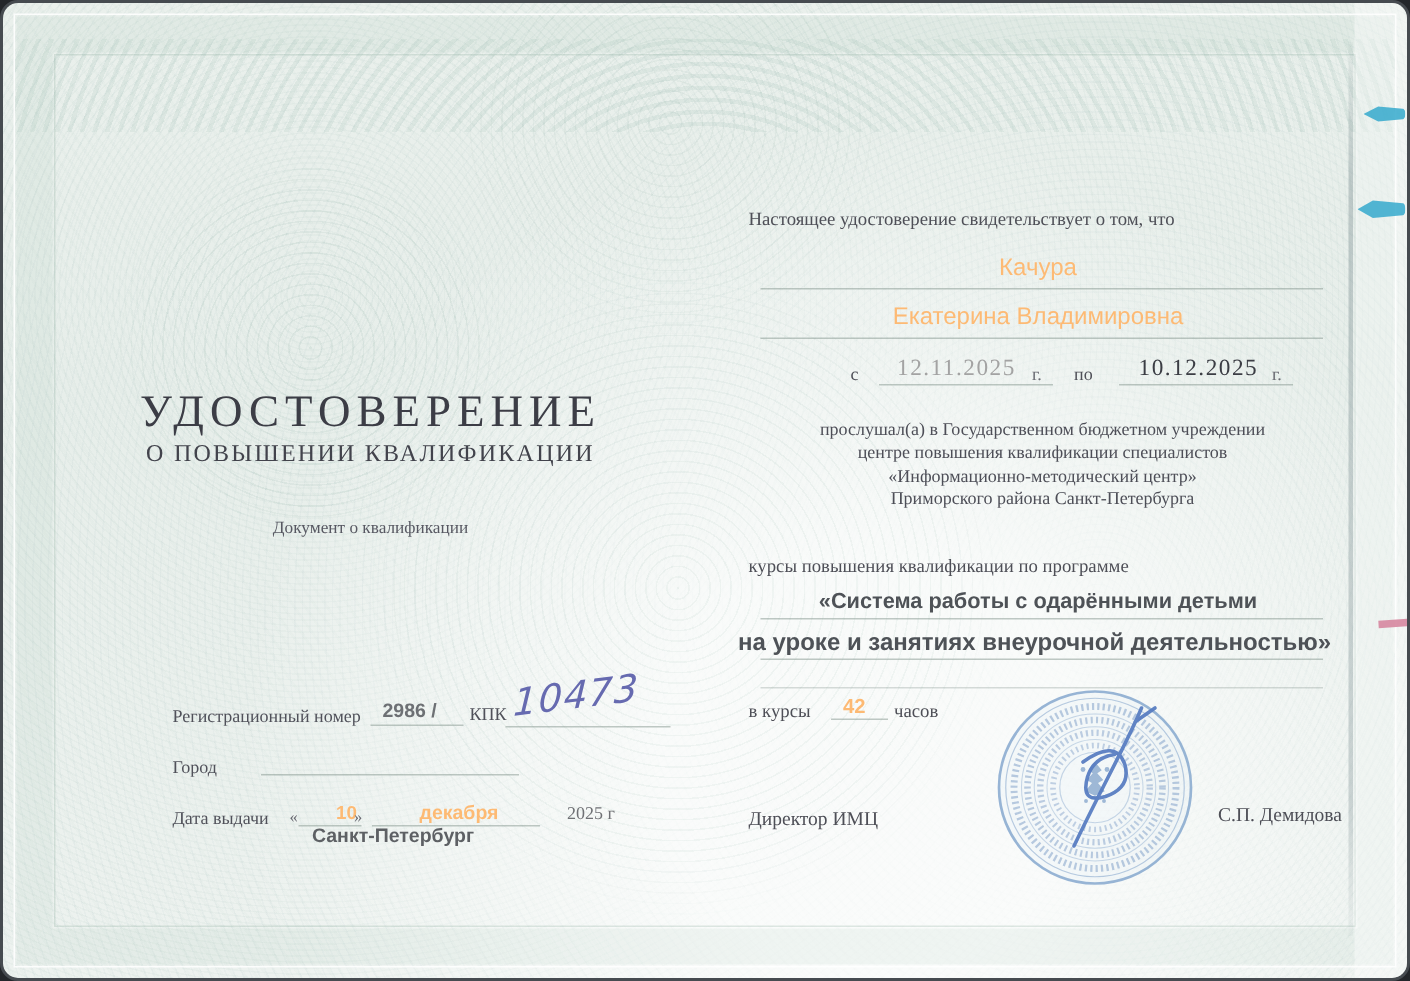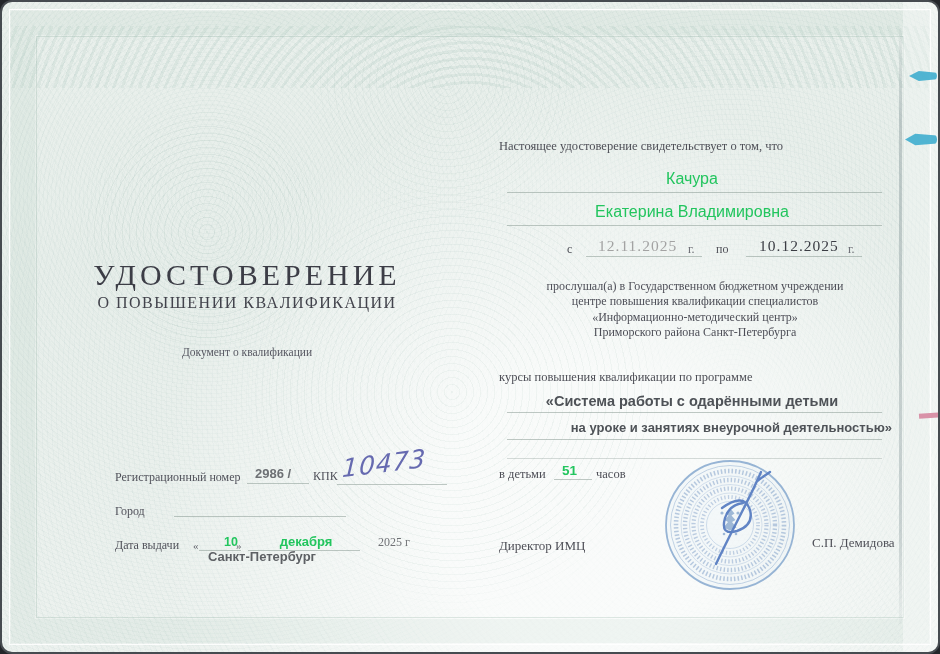--- a/index.html
+++ b/index.html
@@ -36,40 +36,40 @@
   .mark-teal{position:absolute;background:#35a9cc;opacity:.85;}
   .mark-teal-1{left:907px;top:68px;width:28px;height:12px;border-radius:6px;
     clip-path:polygon(0 50%,35% 8%,100% 22%,100% 78%,35% 92%);}
   .mark-teal-2{left:903px;top:131px;width:32px;height:13px;border-radius:6px;
     clip-path:polygon(0 50%,32% 5%,100% 20%,100% 80%,32% 95%);}
   .mark-pink{position:absolute;left:917px;top:411px;width:23px;height:5px;background:#d687a0;transform:rotate(-4deg);opacity:.9;}
 
   .abs{position:absolute;}
   .serif{font-family:"Liberation Serif",serif;}
   .label{font-size:12px;color:#50515a;}
-  .fill{font-family:"Liberation Sans",sans-serif;color:#22c55e;font-weight:500;}
+  .fill{font-family:"Liberation Sans",sans-serif;color:#fdba74;font-weight:500;}
 
   .title{left:75px;top:256px;width:340px;text-align:center;font-size:30px;letter-spacing:4px;color:#3c3d46;}
   .subtitle{left:60px;top:292px;width:370px;text-align:center;font-size:16px;letter-spacing:1.5px;color:#42434c;}
   .doctype{left:75px;top:344px;width:340px;text-align:center;font-size:11.5px;color:#575862;}
 
   .intro{left:497px;top:137px;font-size:12.5px;}
   .surname{left:490px;top:168px;width:400px;text-align:center;font-size:16px;}
   .given{left:490px;top:201px;width:400px;text-align:center;font-size:16px;}
   .p-from-label{left:565px;top:240px;font-size:12px;}
   .p-from{left:596px;top:235px;font-size:15.5px;letter-spacing:1px;color:#a3a3a3;}
   .p-g1{left:686px;top:240px;font-size:12px;color:#696a72;}
   .p-to-label{left:714px;top:240px;font-size:12px;}
   .p-to{left:757px;top:235px;font-size:15.5px;letter-spacing:1px;color:#3b3d44;}
   .p-g2{left:846px;top:240px;font-size:12px;color:#696a72;}
 
   .bodytext{left:483px;top:277px;width:420px;text-align:center;font-size:12px;line-height:15.4px;color:#4d4e57;}
   .course-intro{left:497px;top:368px;font-size:12.5px;}
   .program1{left:490px;top:391px;width:400px;text-align:center;font-size:14.5px;font-weight:600;color:#4e5257;}
-  .program2{left:490px;top:418px;width:400px;text-align:right;font-size:13px;font-weight:600;color:#4e5257;}
+  .program2{left:490px;top:418px;width:400px;text-align:left;font-size:16px;font-weight:600;color:#4e5257;}
   .vol-label{left:497px;top:465px;font-size:12.5px;}
   .vol-value{left:560px;top:461px;font-size:13.5px;font-weight:600;}
   .vol-units{left:594px;top:465px;font-size:12.5px;}
 
   .reg-label{left:113px;top:468px;}
   .reg-number{left:253px;top:464px;font-size:13px;font-weight:600;color:#6d7074;}
   .reg-series{left:311px;top:467px;font-size:12px;}
   .reg-hand{left:340px;top:447px;font-size:25px;font-style:italic;color:#666ab0;
     font-family:"DejaVu Sans",sans-serif;transform:rotate(-7deg) skewX(-10deg);letter-spacing:1px;}
   .city-label{left:113px;top:502px;}
@@ -166,22 +166,22 @@
     <div>Приморского района Санкт-Петербурга</div>
   </div>
 
   <div class="abs serif course-intro">курсы повышения квалификации по программе</div>
   <div class="abs fill program1">«Система работы с одарёнными детьми</div>
   <div class="uline ul-prog1"></div>
   <div class="abs fill program2">на уроке и занятиях внеурочной деятельностью»</div>
   <div class="uline ul-prog2"></div>
   <div class="uline ul-prog3 ul-faint"></div>
 
-  <div class="abs serif vol-label">в детьми</div>
-  <div class="abs fill vol-value">51</div>
+  <div class="abs serif vol-label">в курсы</div>
+  <div class="abs fill vol-value">42</div>
   <div class="abs serif vol-units">часов</div>
   <div class="uline ul-vol"></div>
 
   <div class="abs serif dir-label">Директор ИМЦ</div>
   <div class="abs serif dir-name">С.П. Демидова</div>
 
   <svg class="seal" viewBox="0 0 134 134">
     <circle cx="67" cy="67" r="64" fill="rgba(200,218,238,0.12)" stroke="#8fafd2" stroke-width="1.8"></circle>
     <circle cx="67" cy="67" r="59.5" fill="none" stroke="#9db8d6" stroke-width="0.8" opacity="0.8"></circle>
     <circle cx="67" cy="67" r="54" fill="none" stroke="#93aed0" stroke-width="4.6" stroke-dasharray="1.5 2.1" opacity="0.7"></circle>

